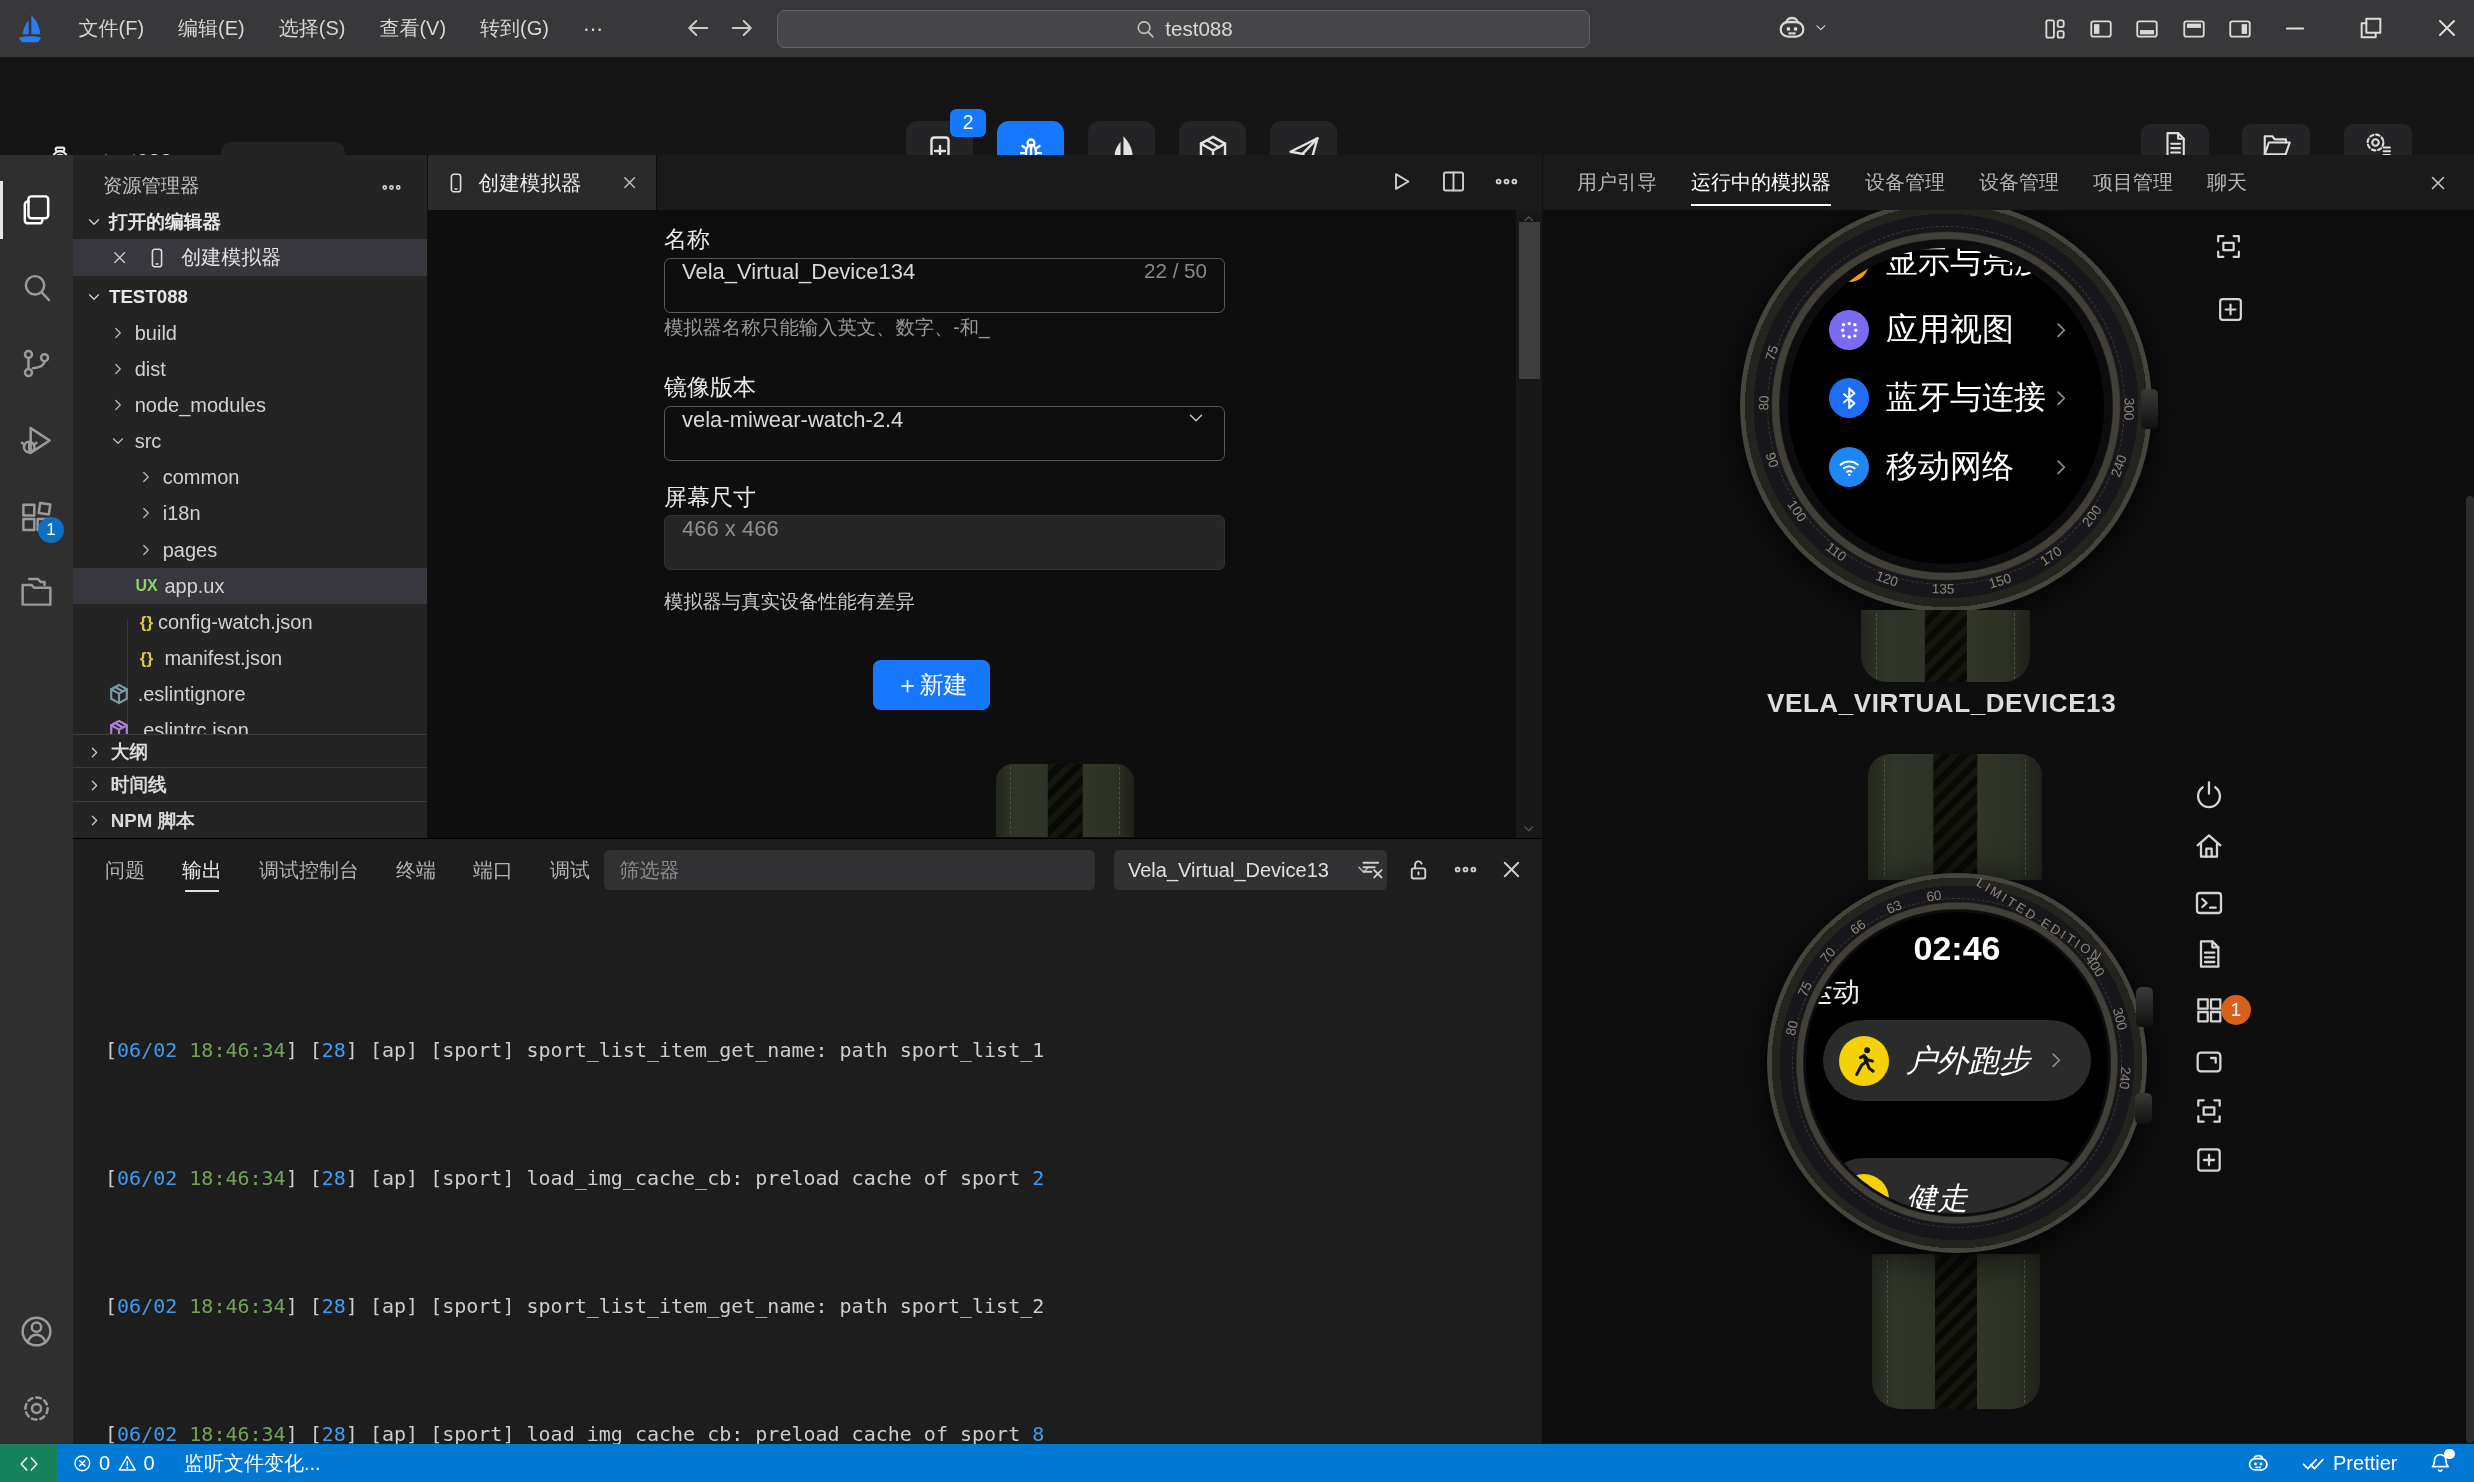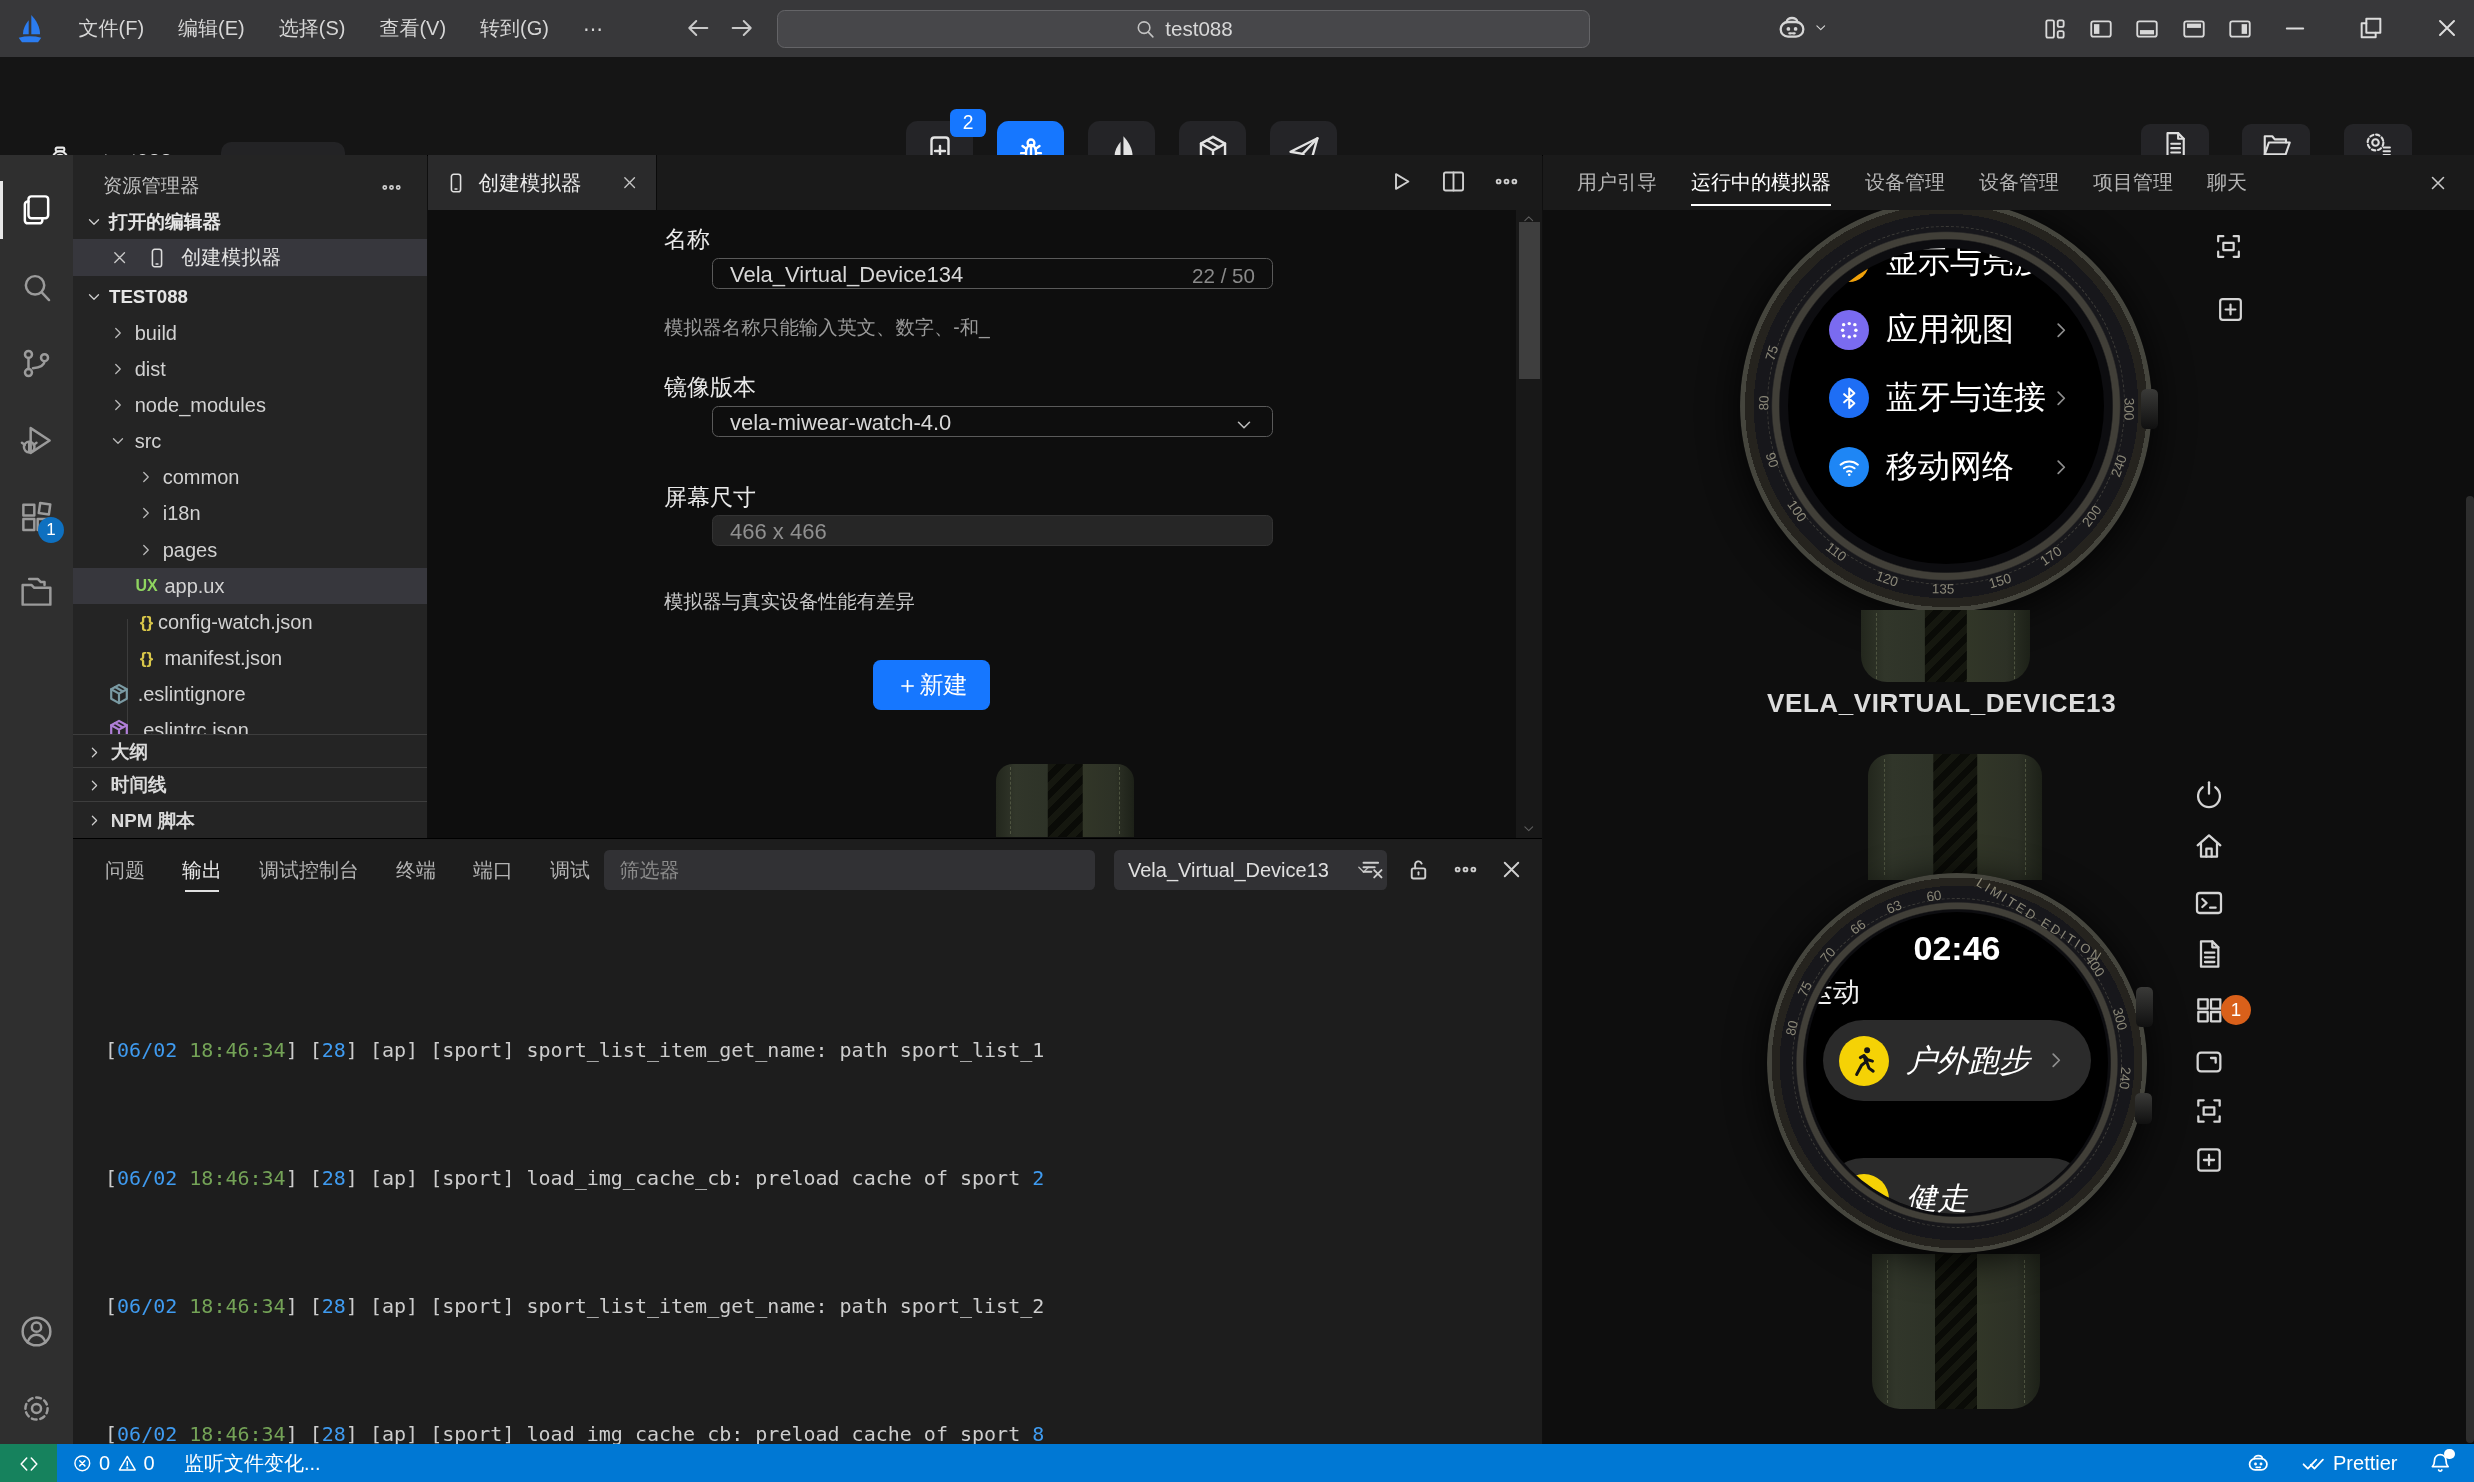--- a/index.html
+++ b/index.html
@@ -70,21 +70,21 @@
 
   
   #tabstrip{position:absolute;left:428px;top:155px;width:1114px;height:55px;background:#1a1a1a;border-bottom:0.6px solid #000;}
   .tab{position:absolute;left:0;top:0;width:229px;height:55px;background:#2a2a2b;display:flex;align-items:center;padding:0 17px;gap:11.6px;font-size:20.6px;color:#eaeaea;border-right:0.6px solid #0a0a0a;box-sizing:border-box;}
   .tab .dev{width:22px;height:22px;color:#e0e0e0;flex:none;}
   .tab .x{width:19.3px;height:19.3px;color:#c4c4c4;margin-left:auto;flex:none;}
   #edactions{position:absolute;right:22px;top:13px;display:flex;gap:26px;color:#cfcfcf;}
   #edactions .ic{width:27px;height:27px;}
   #editor{position:absolute;left:428px;top:210px;width:1114px;height:628px;background:#0e0e0e;overflow:hidden;}
   .flabel{position:absolute;left:236px;font-size:23px;color:#e9e9e9;}
-  .finput{position:absolute;left:236px;width:561px;height:31px;border:1.3px solid #5a5a5a;border-radius:6.4px;display:flex;align-items:flex-end;padding:0 17px;box-sizing:border-box;font-size:22px;color:#d8d8d8;background:transparent;margin-left:48px;}
+  .finput{position:absolute;left:236px;width:561px;height:55px;border:1.3px solid #5a5a5a;border-radius:6.4px;display:flex;align-items:flex-start;padding:0 17px;box-sizing:border-box;font-size:22px;color:#d8d8d8;background:transparent;}
   .finput .counter{margin-left:auto;color:#8a8a8a;font-size:20.6px;}
   .finput .chevd{margin-left:auto;width:22px;height:22px;color:#bdbdbd;}
   .finput.disabled{background:#262626;border-color:#333;color:#8f8f8f;}
   .fhint{position:absolute;left:236px;font-size:19.3px;color:#9a9a9a;}
   #create-btn{position:absolute;left:445px;top:450px;width:117px;height:50px;border-radius:7.7px;background:var(--accent,#1677ff);color:#fff;font-size:24px;display:flex;align-items:center;justify-content:center;border:none;}
   .edscroll{position:absolute;left:1088px;top:0;width:26.4px;height:628px;background:#181818;}
   .edscroll .thumb{position:absolute;left:2.6px;top:11.6px;width:21px;height:157px;background:#3e3e3e;}
   .edscroll .ar{position:absolute;left:5.2px;width:15.5px;height:15.5px;color:#5c5c5c;}
 
   
@@ -721,21 +721,21 @@
   <div id="editor">
     <div class="flabel" style="top:14px">名称</div>
     <div class="finput" style="top:48px">
       <span>Vela_Virtual_Device134</span>
       <span class="counter">22 / 50</span>
     </div>
     <div class="fhint" style="top:104px">模拟器名称只能输入英文、数字、-和_</div>
 
     <div class="flabel" style="top:162px">镜像版本</div>
     <div class="finput" style="top:196px">
-      <span>vela-miwear-watch-4.0</span>
+      <span>vela-miwear-watch-2.4</span>
       <svg class="ic chevd" viewBox="0 0 34 34" width="22" height="22">
           <use href="#i-chevd"></use>
         </svg>
     </div>
 
     <div class="flabel" style="top:272px">屏幕尺寸</div>
     <div class="finput disabled" style="top:305px">
       <span>466 x 466</span>
     </div>
 

